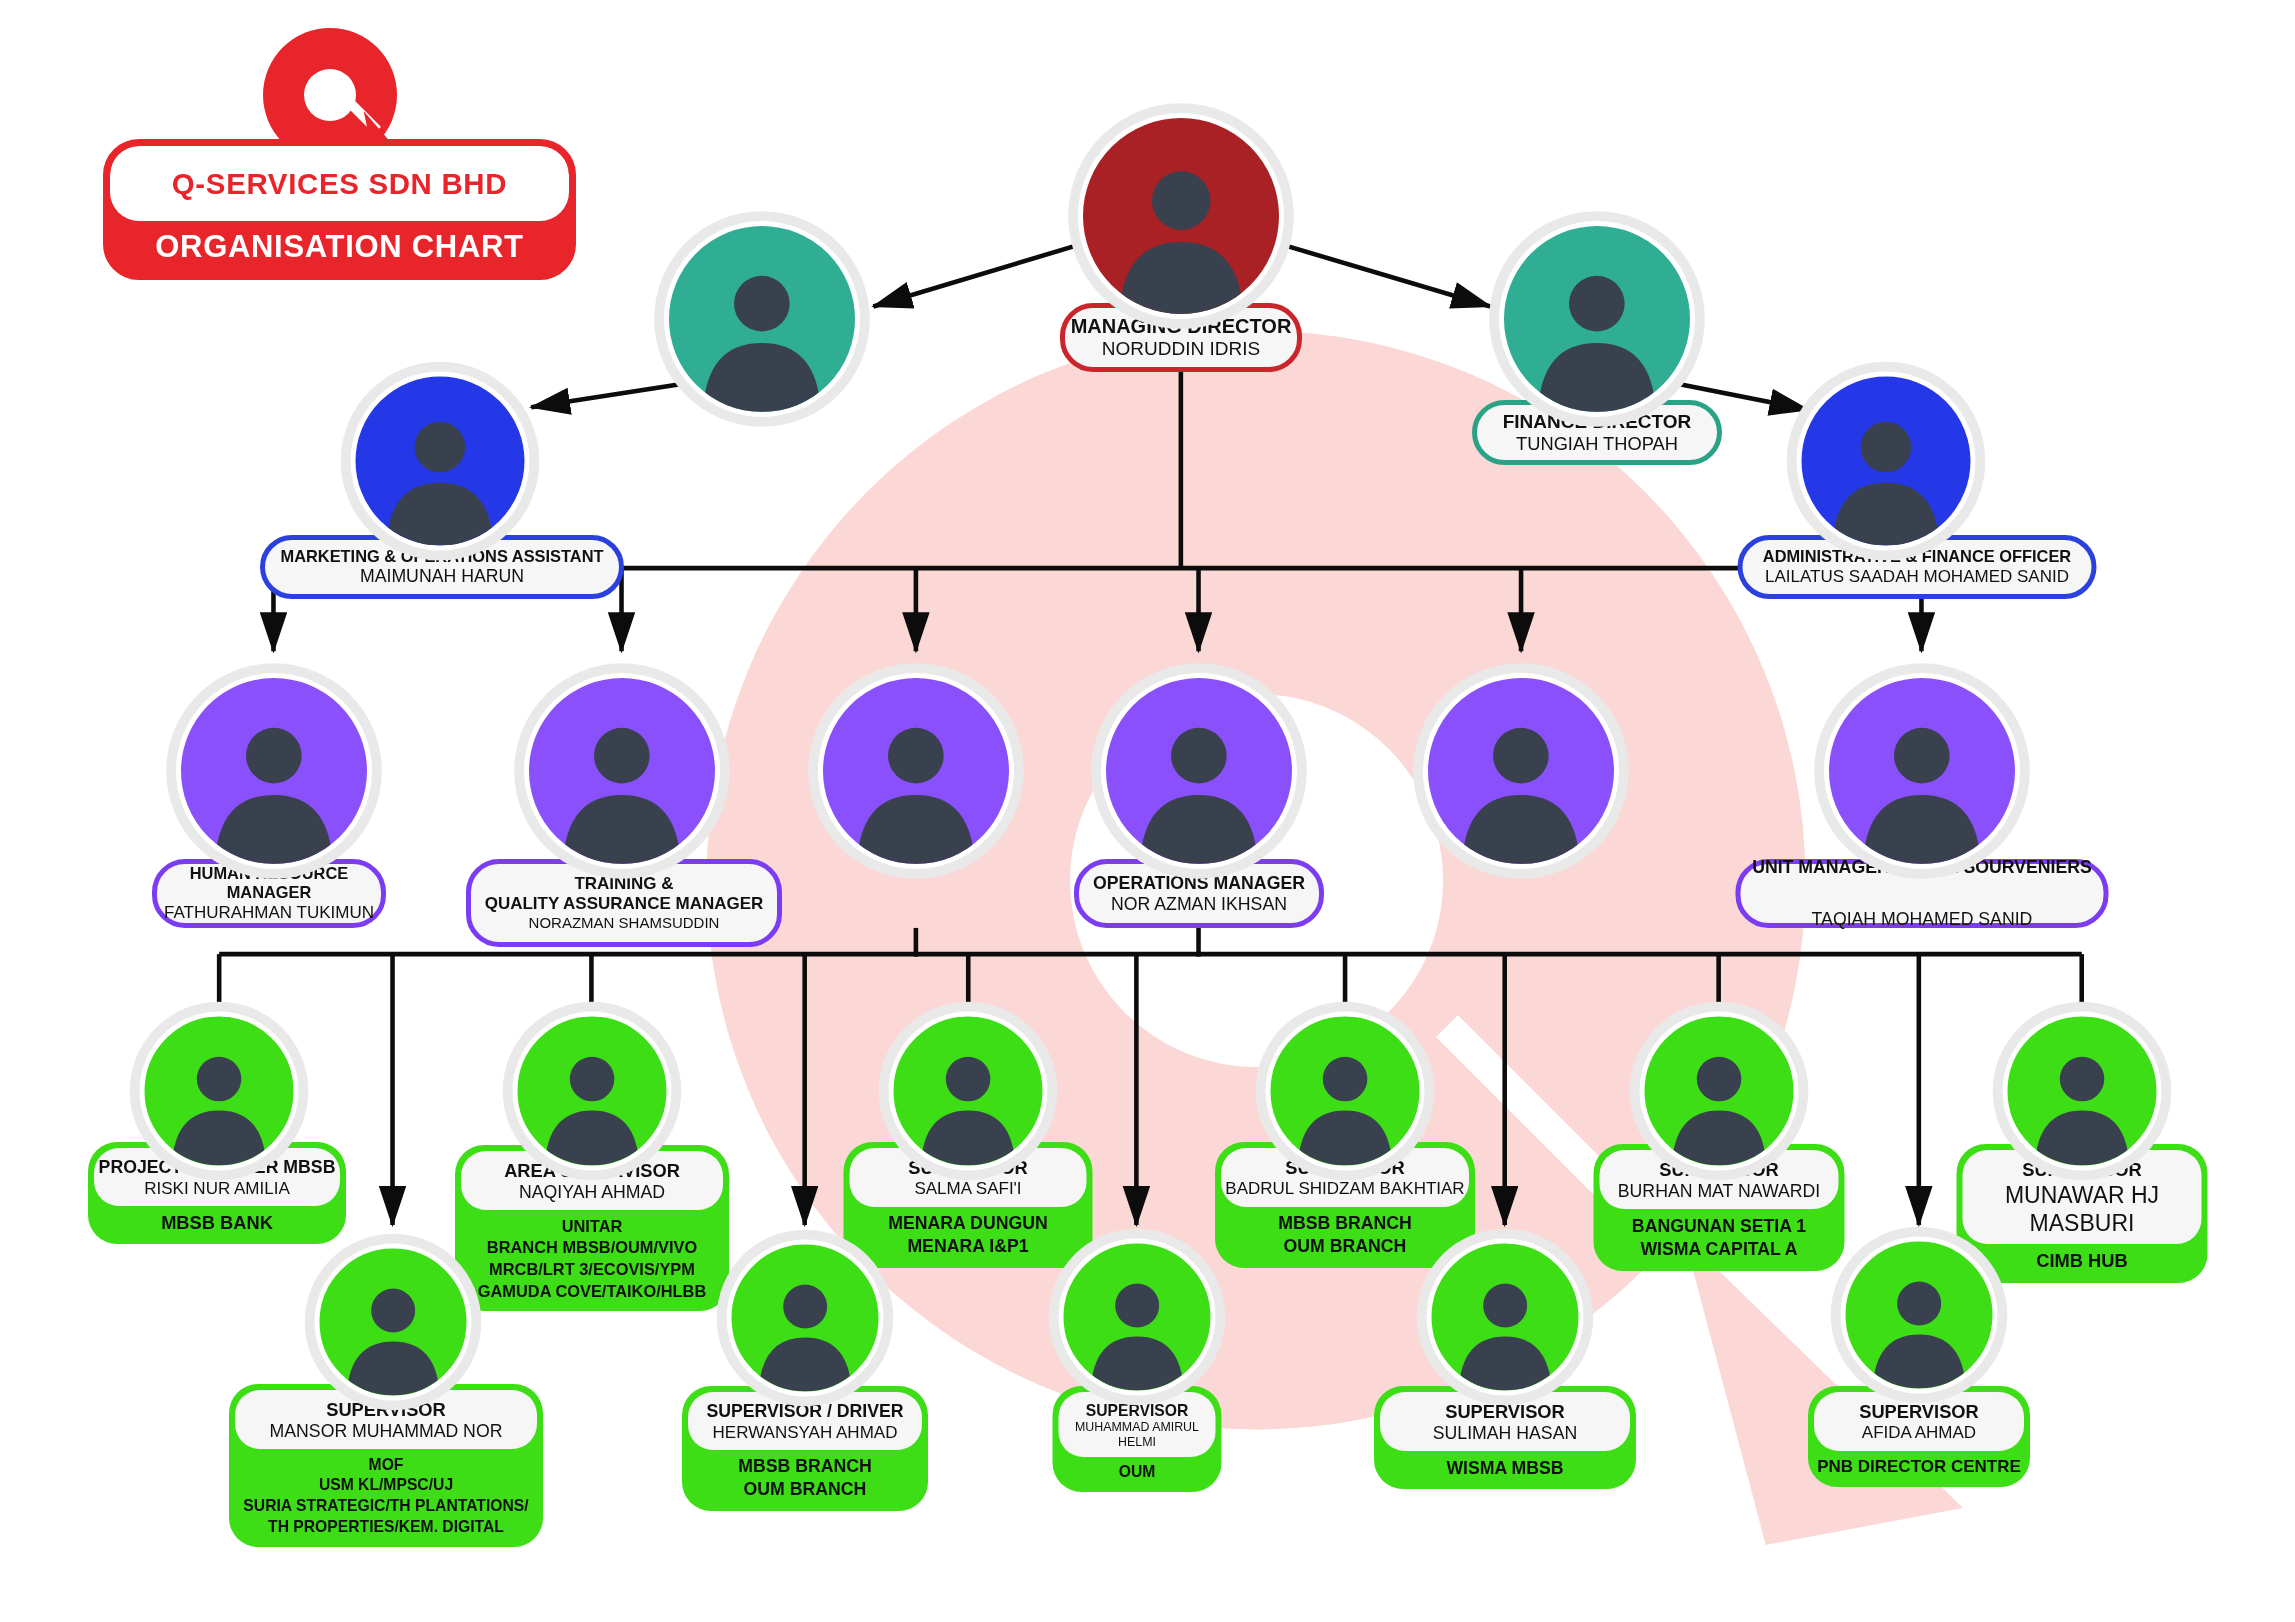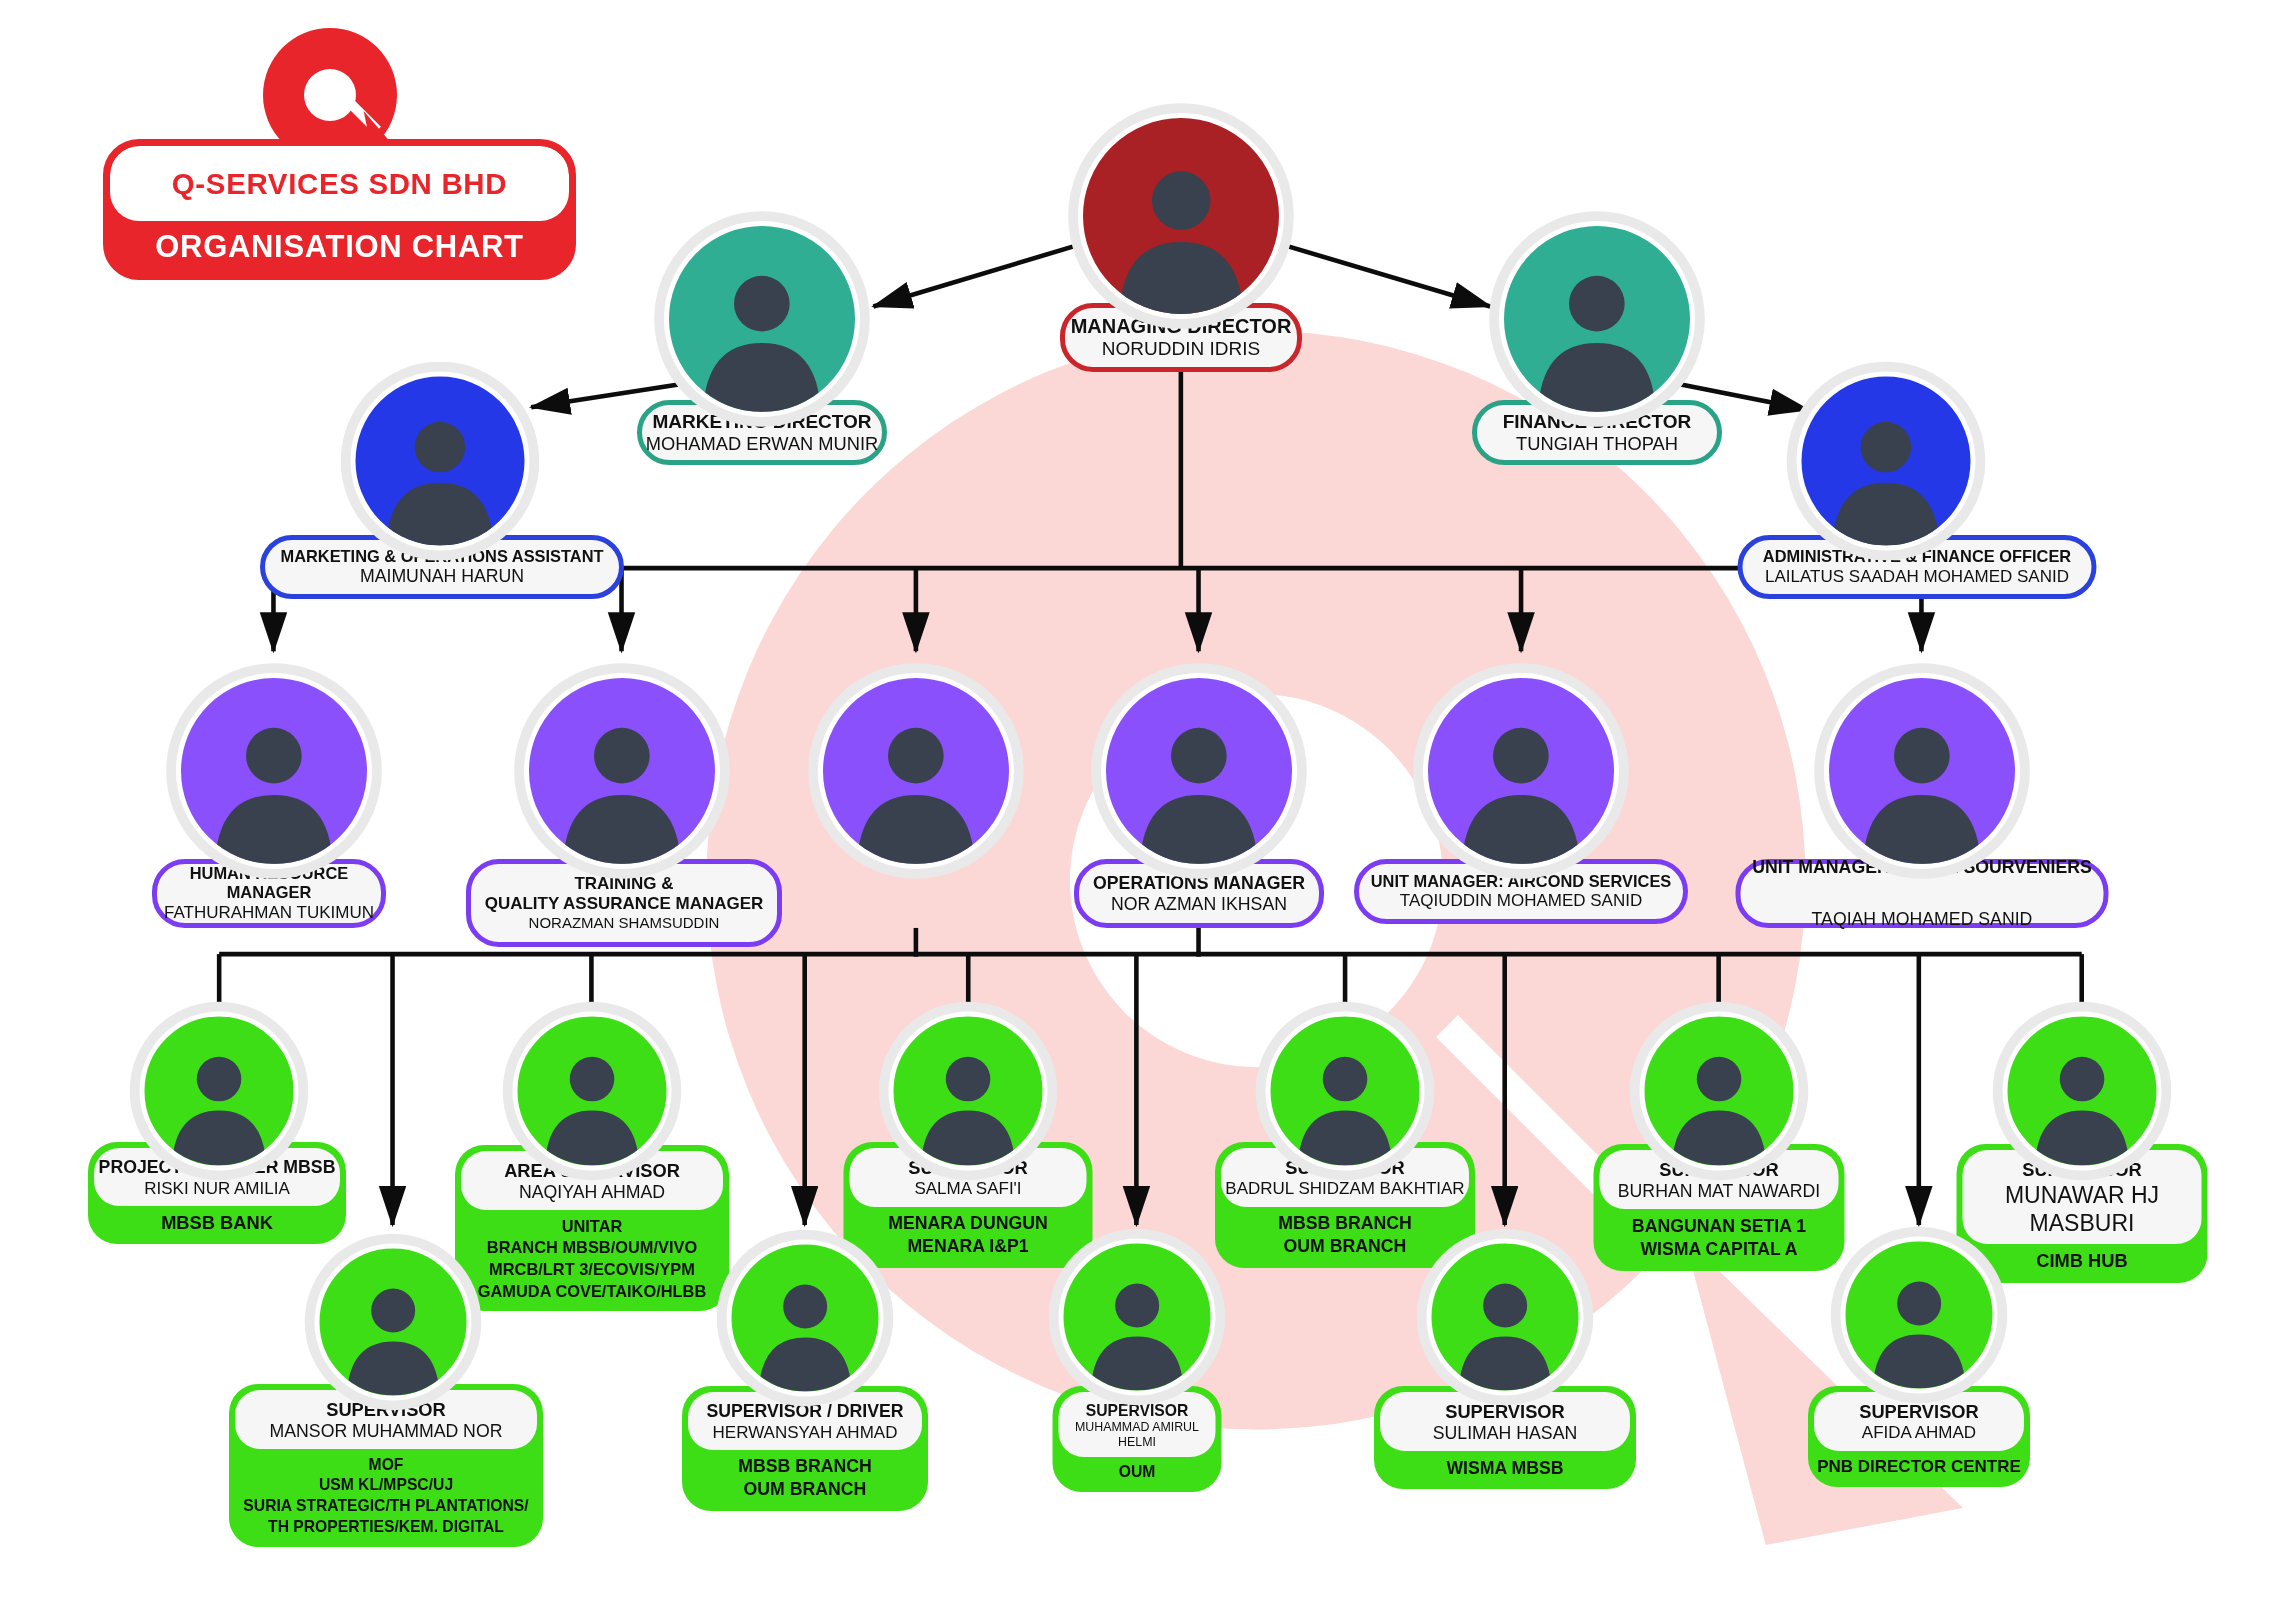--- a/index.html
+++ b/index.html
@@ -242,24 +242,20 @@
       <svg viewBox="0 0 100 100">
         <circle cx="50" cy="34" r="17"></circle>
         <path d="M14,100 Q16,58 50,58 Q84,58 86,100 Z"></path>
       </svg>
     </div>
 
   <div class="label" style="left:1181px;top:303px;width:242px;height:69px;border:5.9px solid #c9252b;">
     <div class="role" style="font-size:20px;">MANAGING DIRECTOR</div>
     <div class="pname" style="font-size:19px;">NORUDDIN IDRIS</div>
   </div>
-  <div class="label" style="left:762px;top:400px;width:250px;height:65px;border:5.9px solid #29a286;">
-    <div class="role" style="font-size:19px;">MARKETING DIRECTOR</div>
-    <div class="pname" style="font-size:18.3px;">MOHAMAD ERWAN MUNIR</div>
-  </div>
   <div class="label" style="left:1597px;top:400px;width:250px;height:65px;border:5.9px solid #29a286;">
     <div class="role" style="font-size:19px;">FINANCE DIRECTOR</div>
     <div class="pname" style="font-size:18.3px;">TUNGIAH THOPAH</div>
   </div>
   <div class="label" style="left:442px;top:535px;width:364px;height:64px;border:5.9px solid #2b41dd;">
     <div class="role" style="font-size:16.4px;">MARKETING &amp; OPERATIONS ASSISTANT</div>
     <div class="pname" style="font-size:17.7px;">MAIMUNAH HARUN</div>
   </div>
   <div class="label" style="left:1917px;top:535px;width:359px;height:64px;border:5.9px solid #2b41dd;">
     <div class="role" style="font-size:16.4px;">ADMINISTRATIVE &amp; FINANCE OFFICER</div>
@@ -271,24 +267,20 @@
   </div>
   <div class="label" style="left:624px;top:859px;width:316px;height:88px;border:5.9px solid #7c3cf2;">
     <div class="role" style="font-size:17px;">TRAINING &amp;
 QUALITY ASSURANCE MANAGER</div>
     <div class="pname" style="font-size:15px;">NORAZMAN SHAMSUDDIN</div>
   </div>
   <div class="label" style="left:1199px;top:859px;width:250px;height:69px;border:5.9px solid #7c3cf2;">
     <div class="role" style="font-size:17.7px;">OPERATIONS MANAGER</div>
     <div class="pname" style="font-size:17.7px;">NOR AZMAN IKHSAN</div>
   </div>
-  <div class="label" style="left:1521px;top:859px;width:334px;height:65px;border:5.9px solid #7c3cf2;">
-    <div class="role" style="font-size:16.4px;">UNIT MANAGER: AIRCOND SERVICES</div>
-    <div class="pname" style="font-size:17px;">TAQIUDDIN MOHAMED SANID</div>
-  </div>
   <div class="label" style="left:1922px;top:859px;width:373px;height:69px;border:5.9px solid #7c3cf2;gap:31px;">
     <div class="role" style="font-size:17.7px;">UNIT MANAGER: GIFT &amp; SOURVENIERS</div>
     <div class="pname" style="font-size:17.7px;">TAQIAH MOHAMED SANID</div>
   </div>
 
   <div class="gbox" style="left:217px;top:1142px;width:258px;">
     <div class="gw">
         <div class="role" style="font-size:17.7px;">PROJECT MANAGER MBSB</div>
       <div class="pname" style="font-size:17px;">RISKI NUR AMILIA</div>
       </div>

